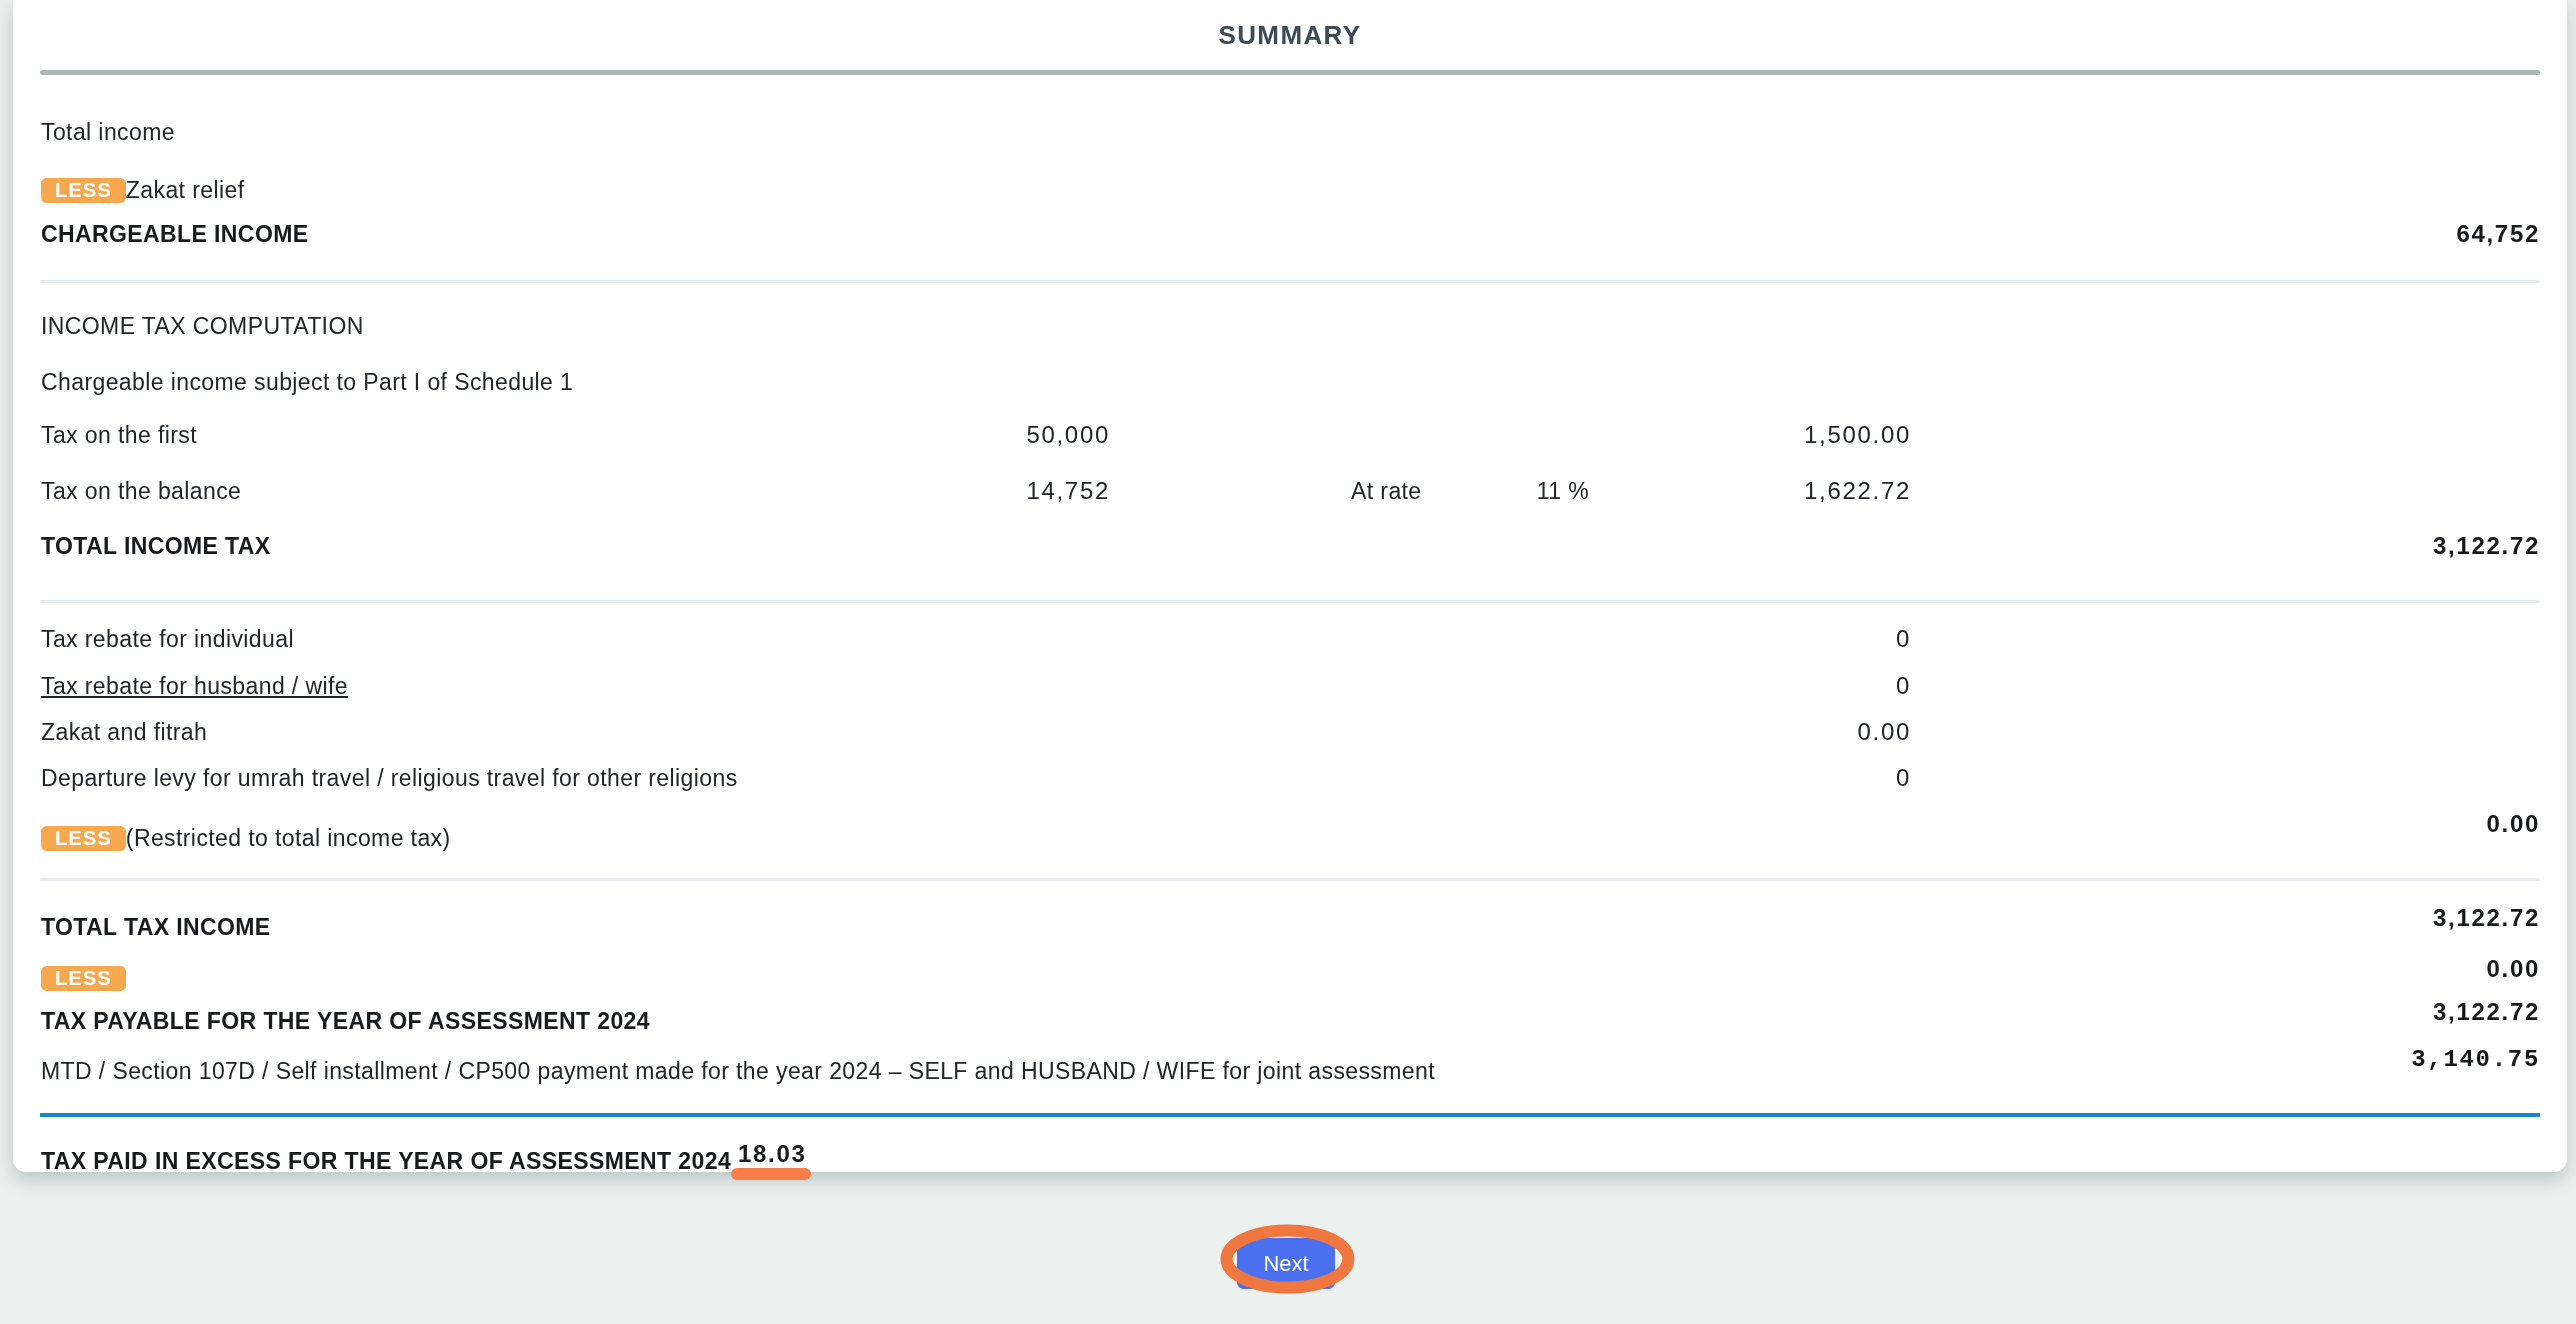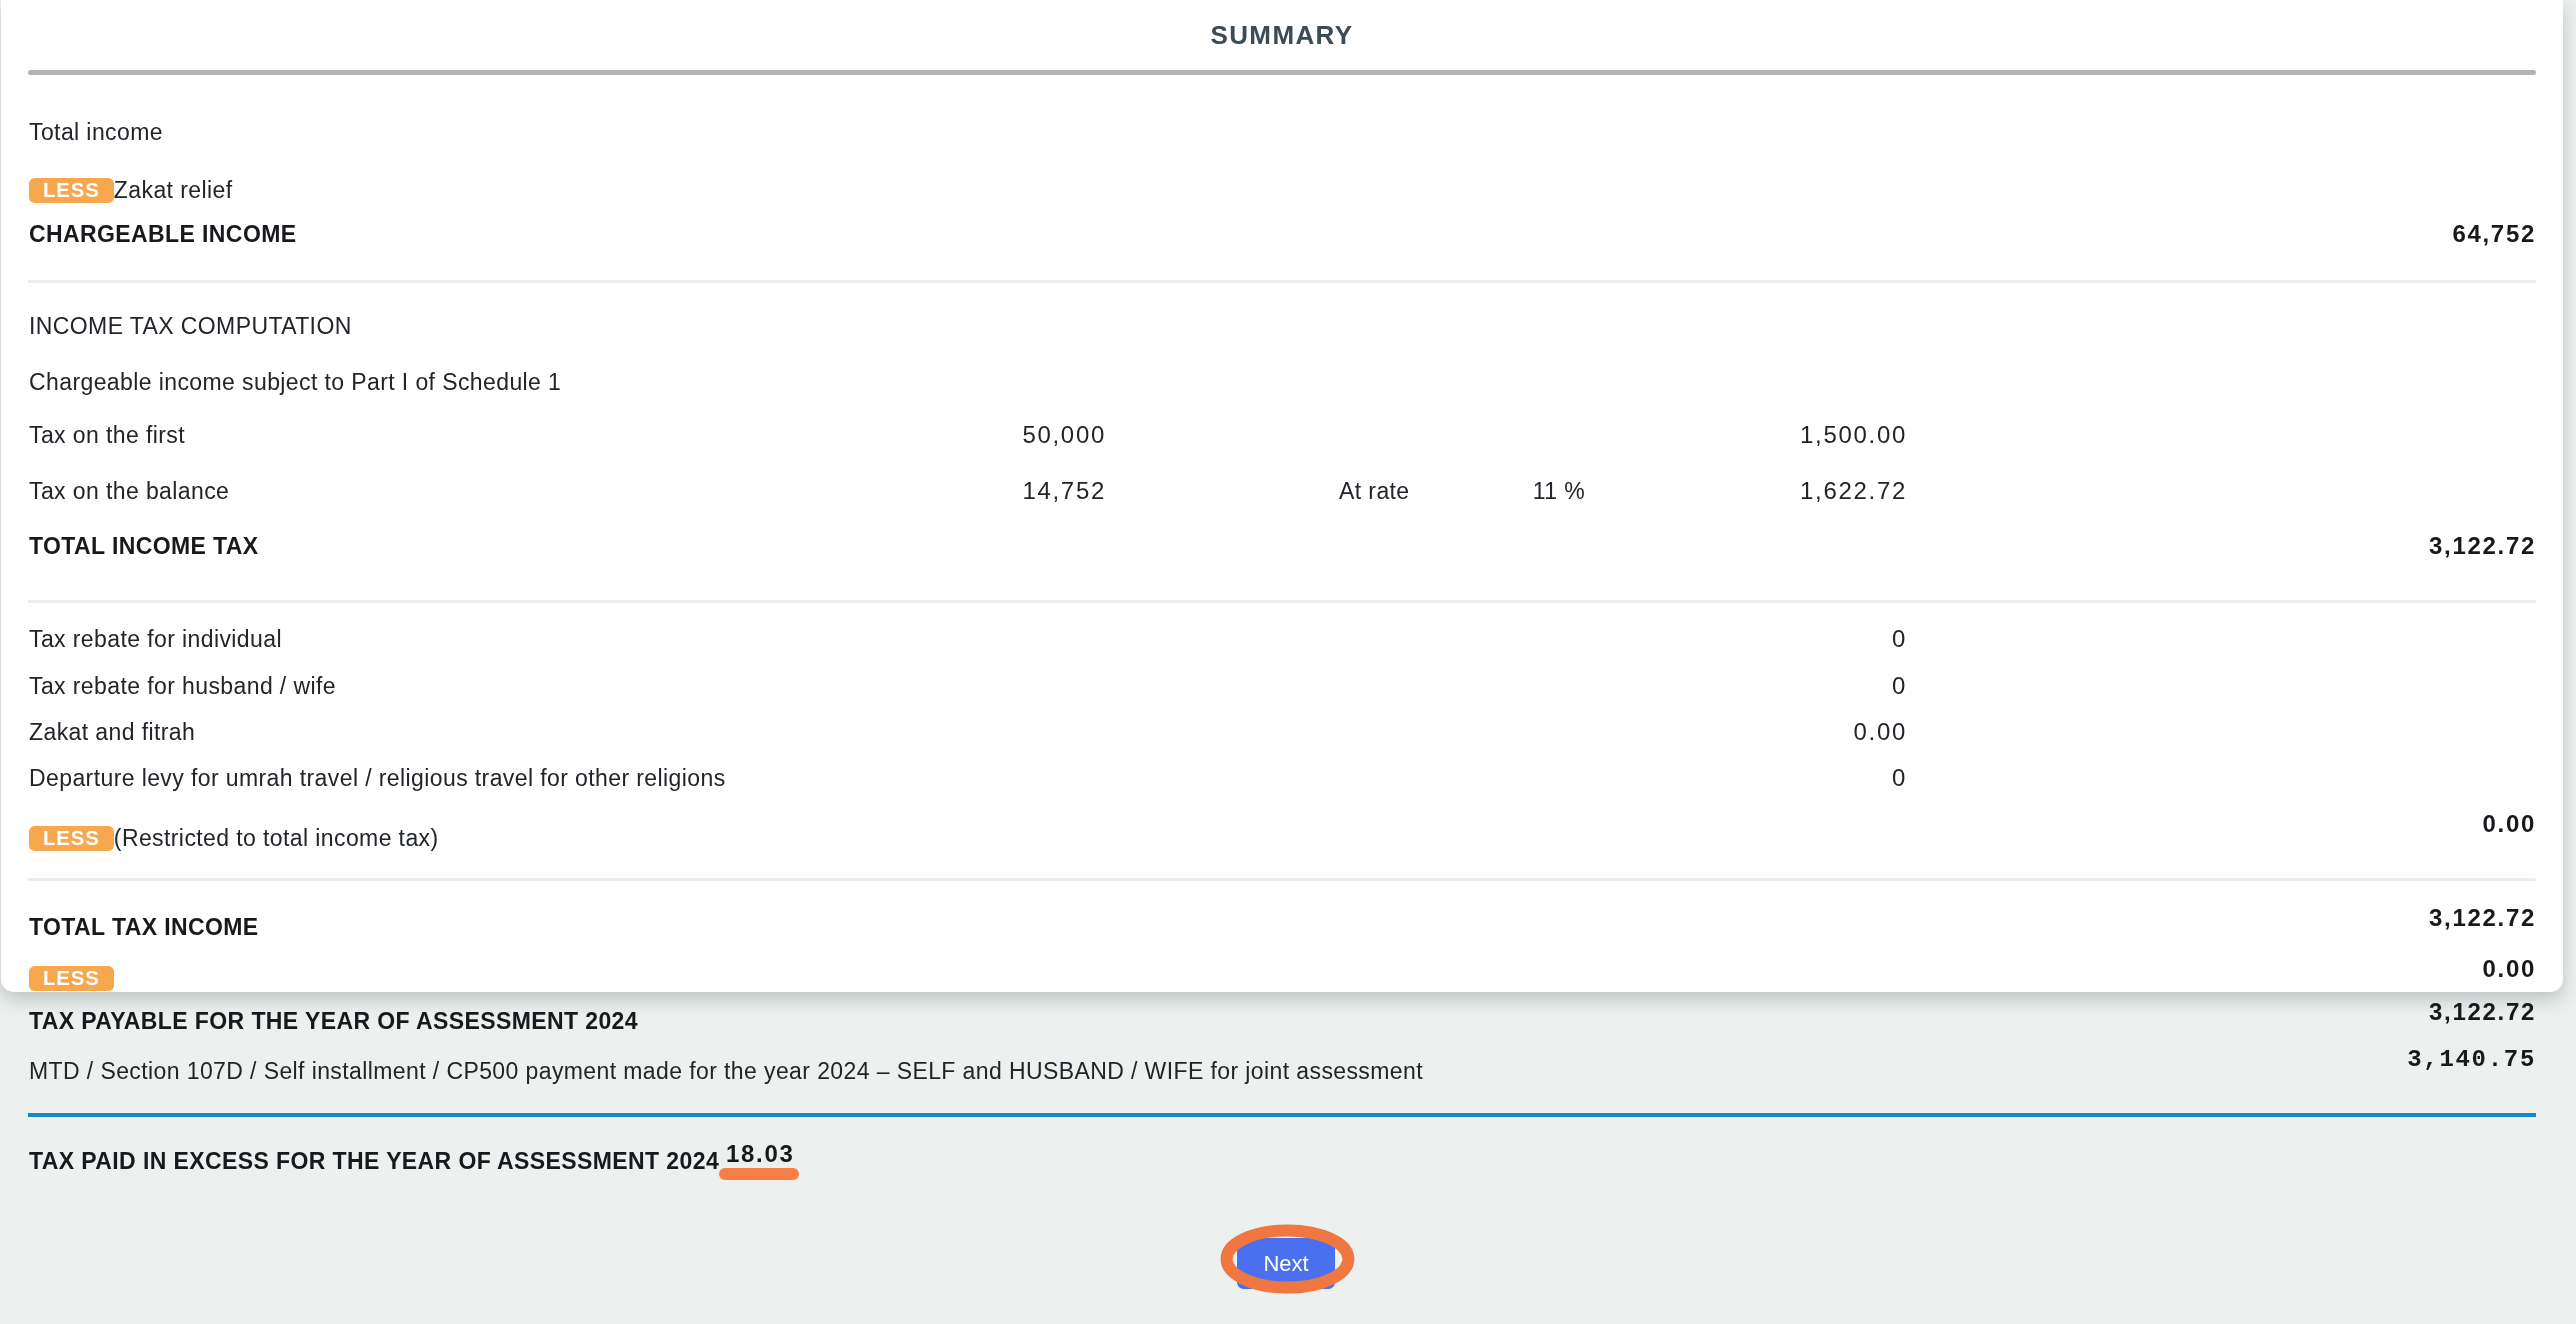--- a/index.html
+++ b/index.html
@@ -7,26 +7,25 @@
     font-family: "Liberation Sans", sans-serif;
     background:#ecf0ef;
   }
   .page {
     position:relative;
     width:2576px; height:1324px;
     background:#ecf0ef;
     overflow:hidden;
   }
   .card {
-    position:absolute; left:1px; top:0;
-    width:2554px; height:992px;
+    position:absolute; left:13px; top:0;
+    width:2554px; height:1172px;
     background:#ffffff;
     border-radius:0 0 13px 13px;
     box-shadow:0 7.4px 16.7px rgba(70,95,88,0.28);
-    padding-left:8px;
   }
   .title {
     position:absolute; top:20.4px; left:0; right:0;
     text-align:center;
     font-size:26px; font-weight:bold;
     letter-spacing:1.4px;
     color:var(--title-color);
   }
   .divider {
     position:absolute; left:27px; right:27px;
@@ -146,21 +145,21 @@
       <span class="num num-d b">3,122.72</span>
     </div>
 
     <div class="divider light" style="top:600px;"></div>
 
     <div class="row" style="top:625px;">
       <span>Tax rebate for individual</span>
       <span class="num num-c">0</span>
     </div>
 
-    <div class="row" style="top:672px;">
+    <div class="row" style="top:672px;text-decoration:underline;">
       <span>Tax rebate for husband / wife</span>
       <span class="num num-c">0</span>
     </div>
 
     <div class="row" style="top:718px;">
       <span>Zakat and fitrah</span>
       <span class="num num-c">0.00</span>
     </div>
 
     <div class="row" style="top:764px;">

